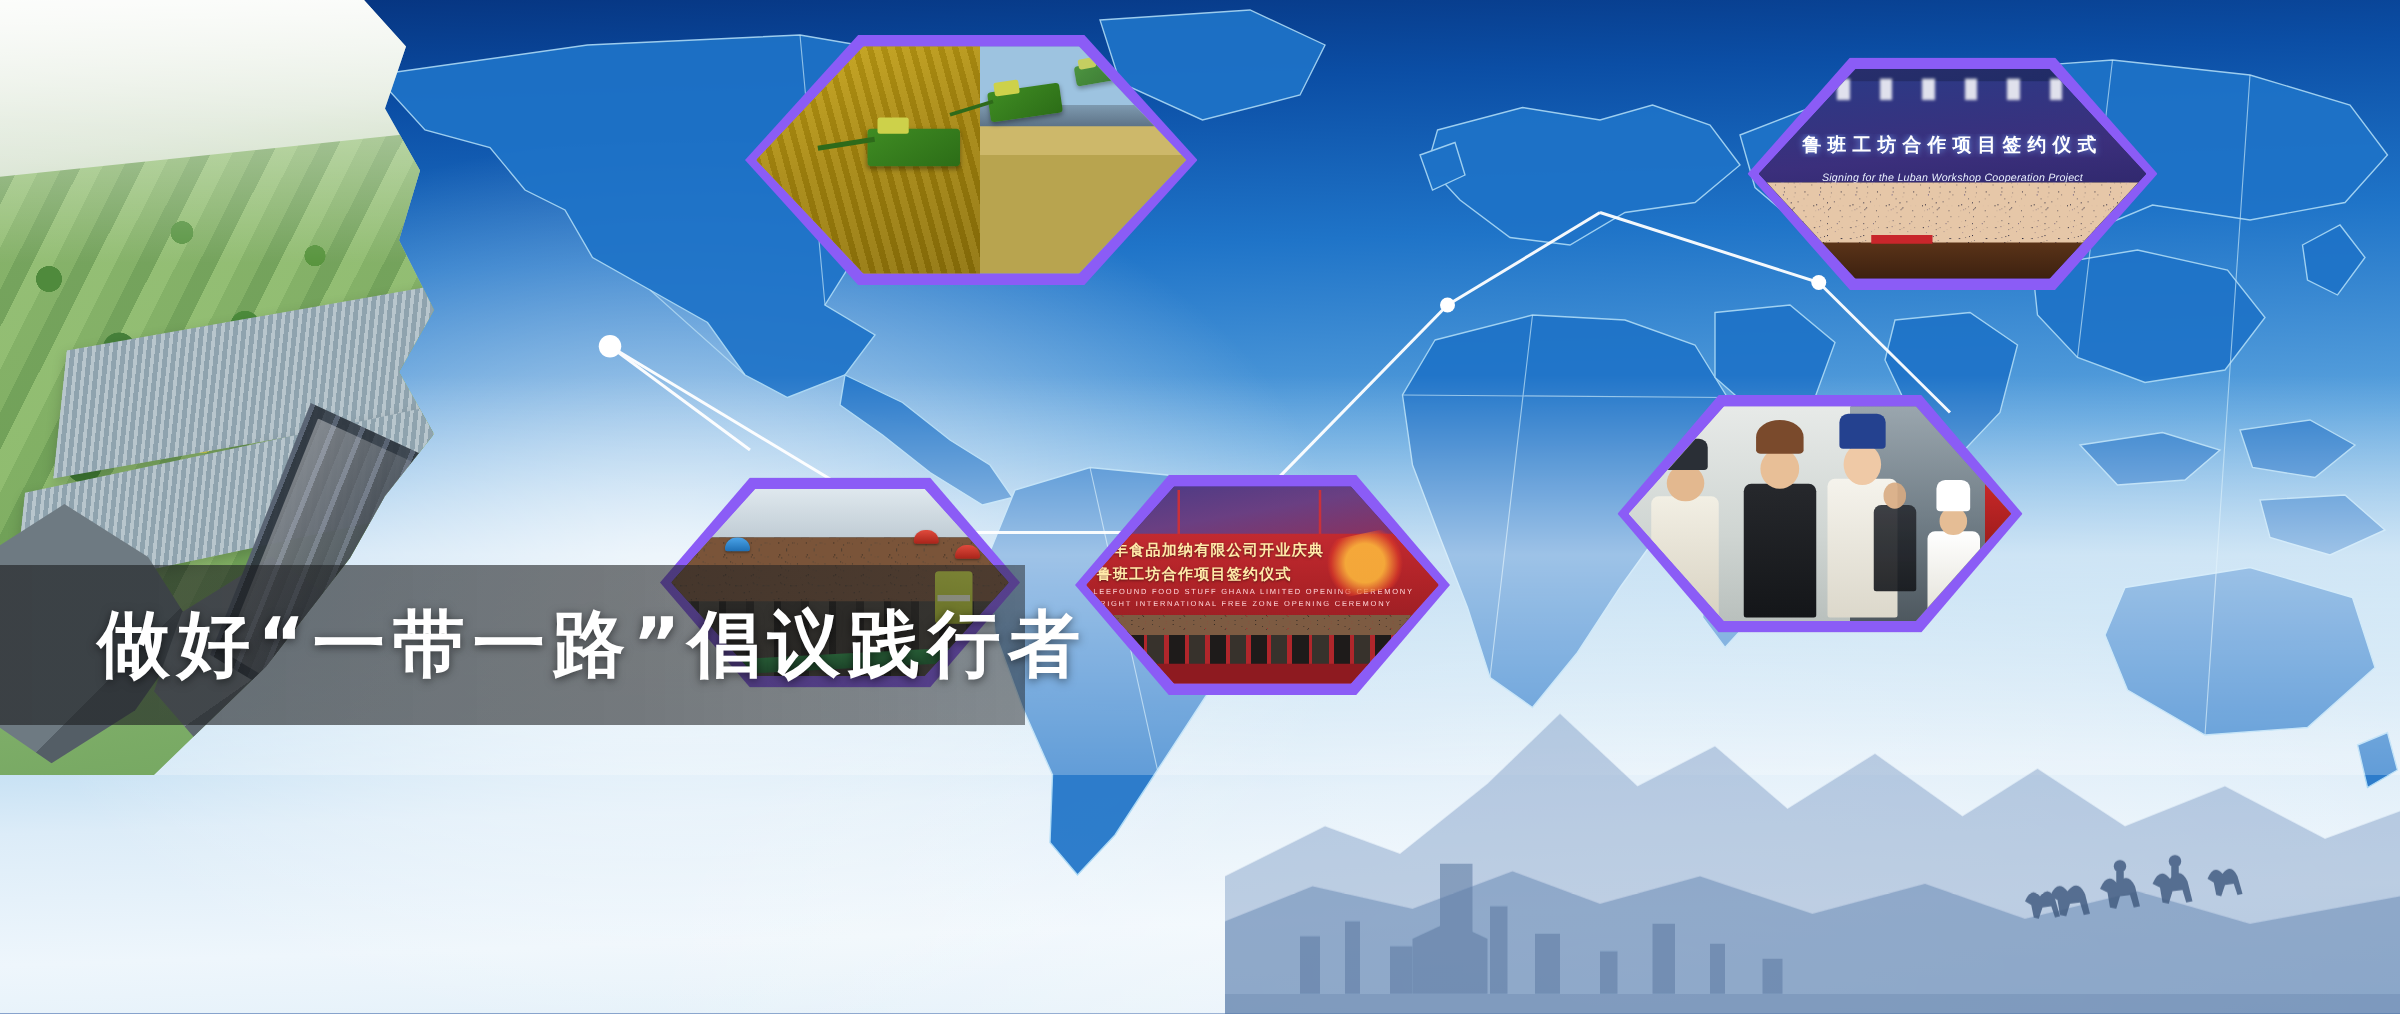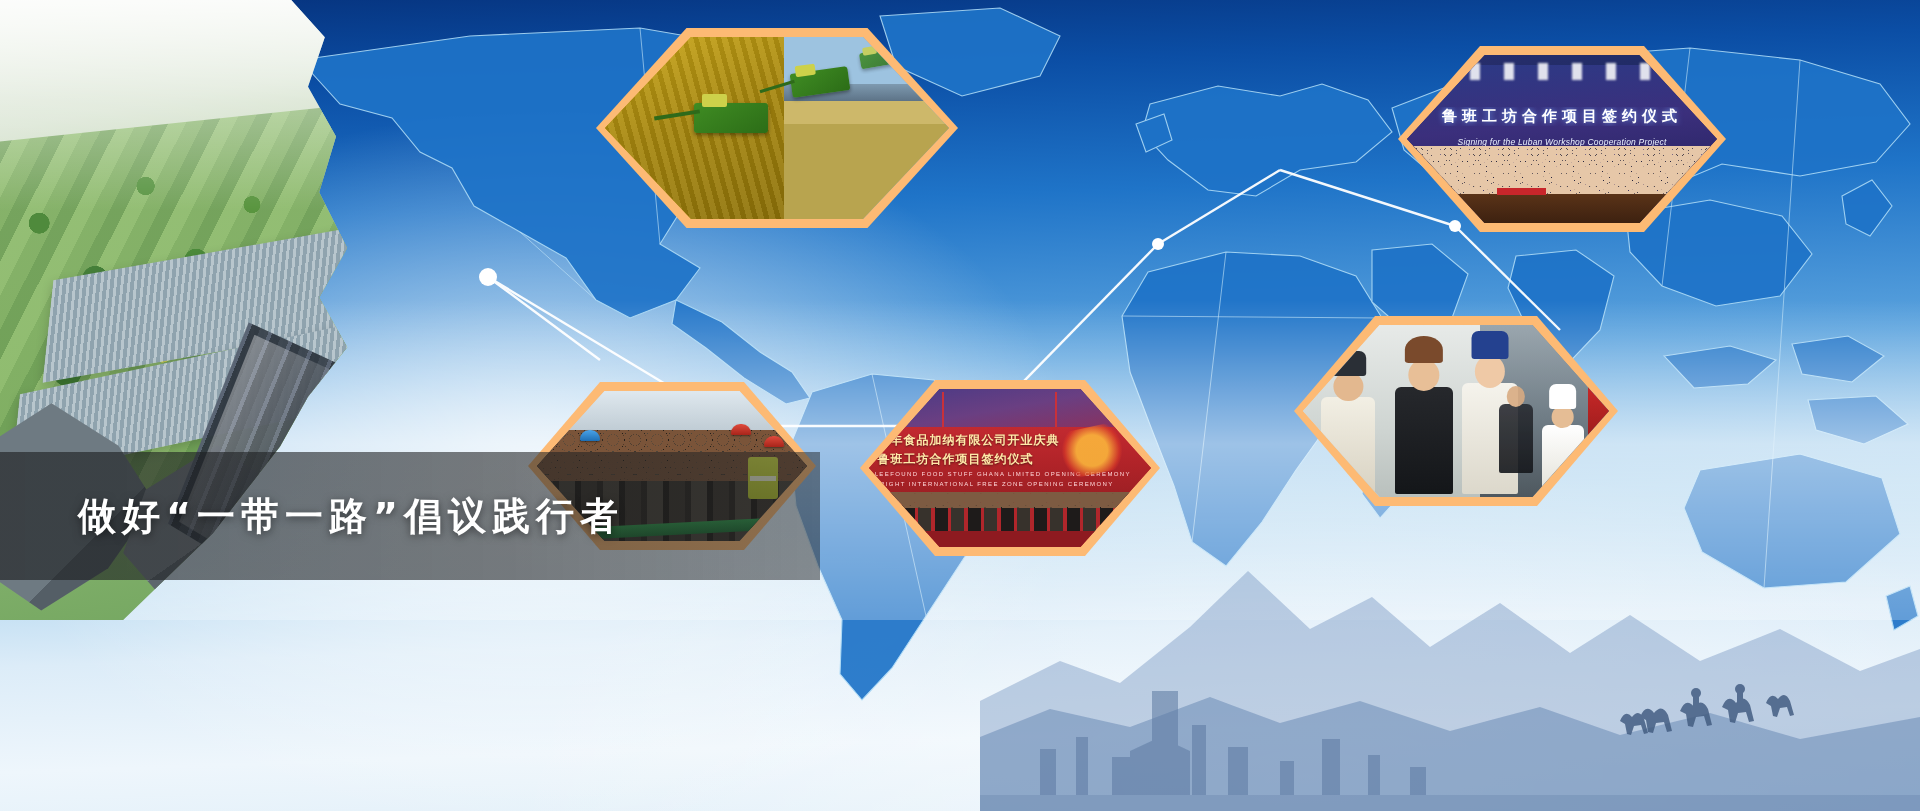--- a/index.html
+++ b/index.html
@@ -74,21 +74,21 @@
      background:linear-gradient(120deg,rgba(255,255,255,.38) 0 14%,rgba(255,255,255,0) 42%,rgba(255,255,255,.22) 66%,rgba(255,255,255,0) 100%);
      clip-path:polygon(24% 0,100% 34%,72% 100%,0 58%);}
   .lp-fog{position:absolute;inset:0;background:linear-gradient(180deg,rgba(255,255,255,.85) 0%,rgba(255,255,255,.35) 16%,rgba(255,255,255,0) 34%);}
   .lp-fade{position:absolute;right:0;top:0;width:34%;height:100%;
      background:linear-gradient(90deg,rgba(255,255,255,0) 0%,rgba(240,247,252,.55) 60%,rgba(235,245,252,.9) 100%);}
 
   
   .hex{
     position:absolute;
     clip-path:polygon(25% 0%,75% 0%,100% 50%,75% 100%,25% 100%,0% 50%);
-    background:#fdba74;
+    background:#8b5cf6;
     filter:drop-shadow(0 6px 14px rgba(10,40,90,.30));
   }
   .hex-inner{
     position:absolute; inset:9px;
     clip-path:polygon(25% 0%,75% 0%,100% 50%,75% 100%,25% 100%,0% 50%);
     overflow:hidden;
   }
 
   
   #hex-agri{left:596px; top:28px; width:362px; height:200px;}
@@ -193,21 +193,21 @@
   
   .net{position:absolute;left:0;top:0;width:1920px;height:811px;pointer-events:none;}
 
   
   #title-banner{
     position:absolute; left:0; top:452px; width:820px; height:128px;
     background:linear-gradient(90deg,rgba(28,30,32,.62) 0%,rgba(30,32,34,.58) 62%,rgba(34,36,38,.50) 100%);
     display:flex; align-items:center;
   }
   #title-text{
-    color:#ffffff; font-size:38px; font-weight:700; letter-spacing:6px;
+    color:#ffffff; font-size:58px; font-weight:700; letter-spacing:6px;
     margin-left:78px; white-space:nowrap;
     font-family:"DejaVu Sans","Liberation Sans",sans-serif;
     text-shadow:0 2px 8px rgba(0,0,0,.55);
   }
 </style>
 </head>
 <body>
 
 <div id="stage">
 

